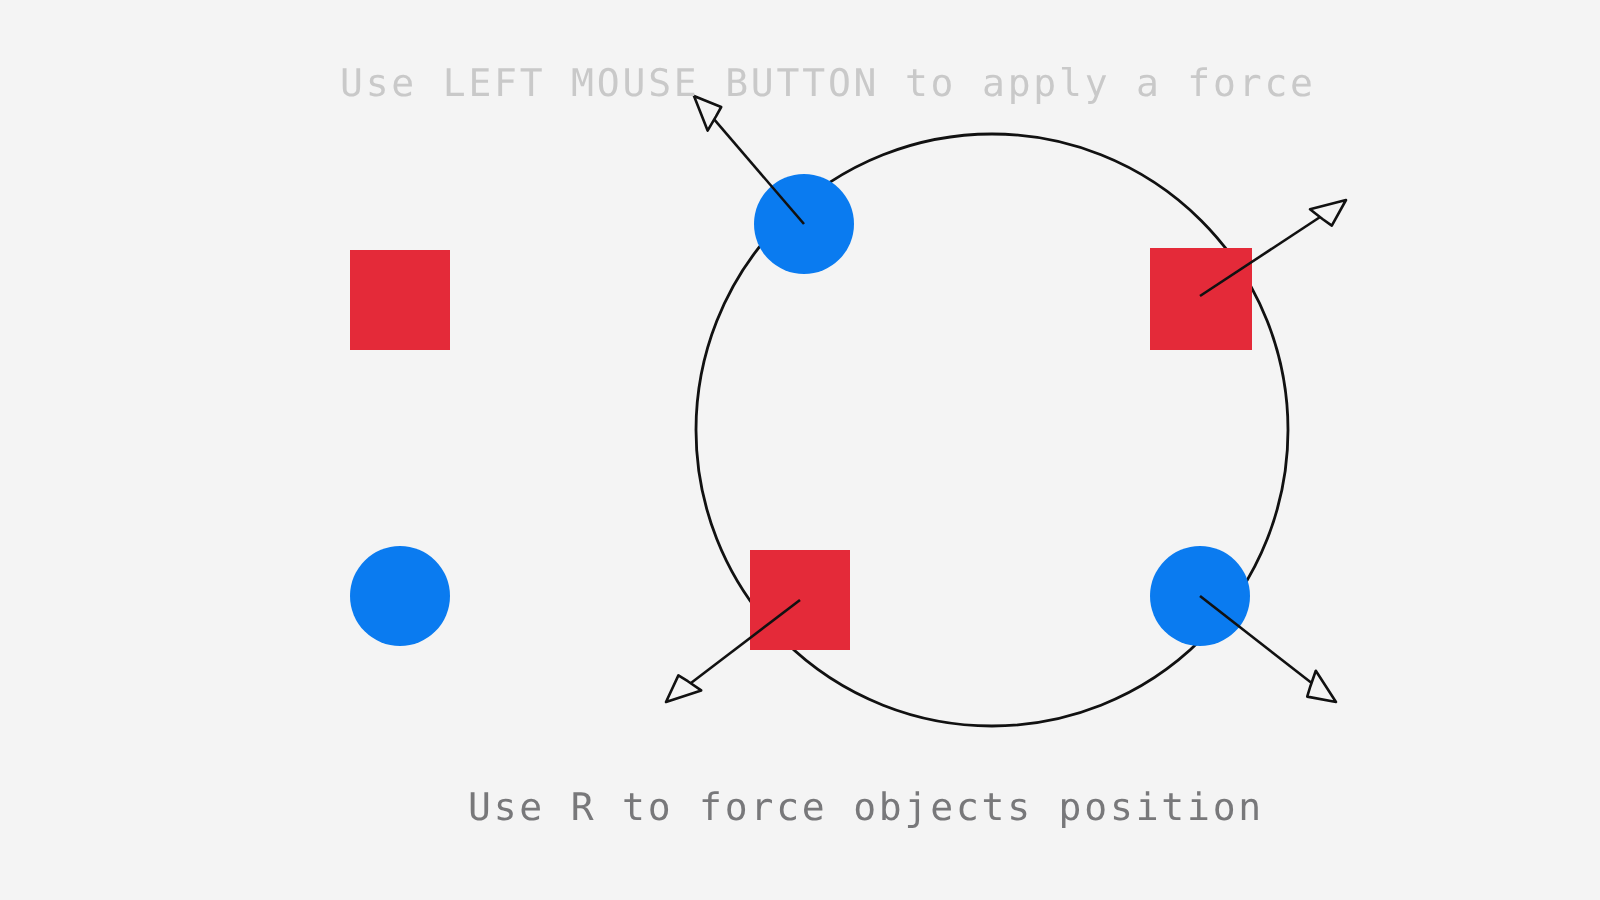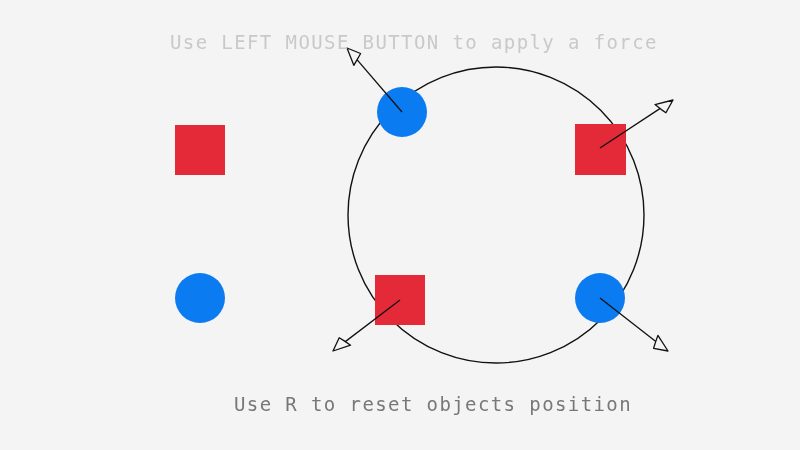--- a/index.html
+++ b/index.html
@@ -88,15 +88,15 @@
 
     <g>
       <line x1="600" y1="298" x2="657.7465457350061" y2="343.00833711699005" stroke="#111111" stroke-width="1.3"></line>
       <polygon points="668.0,351.0 653.6,348.3 655.2,343.1 657.9,335.4" fill="#f4f4f4" stroke="#111111" stroke-width="1.3" stroke-linejoin="round"></polygon>
     </g>
 
   </svg>
 
   <div class="hint-text" id="hint-top" style="color: rgb(201, 201, 201);">Use LEFT MOUSE BUTTON to apply a force</div>
 
-  <div class="hint-text" id="hint-bottom" style="color: rgb(120, 120, 122);">Use R to reset objects position</div>
+  <div class="hint-text" id="hint-bottom" style="color: rgb(120, 120, 122);">Use R to force objects position</div>
 
 </div>
 
 </body></html>

